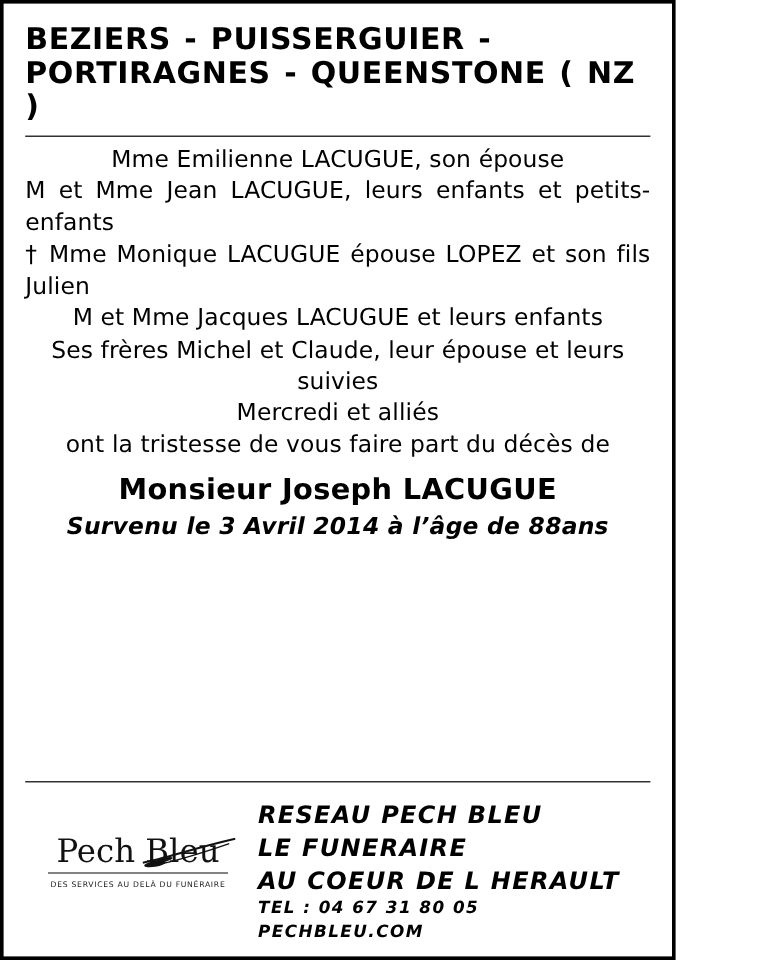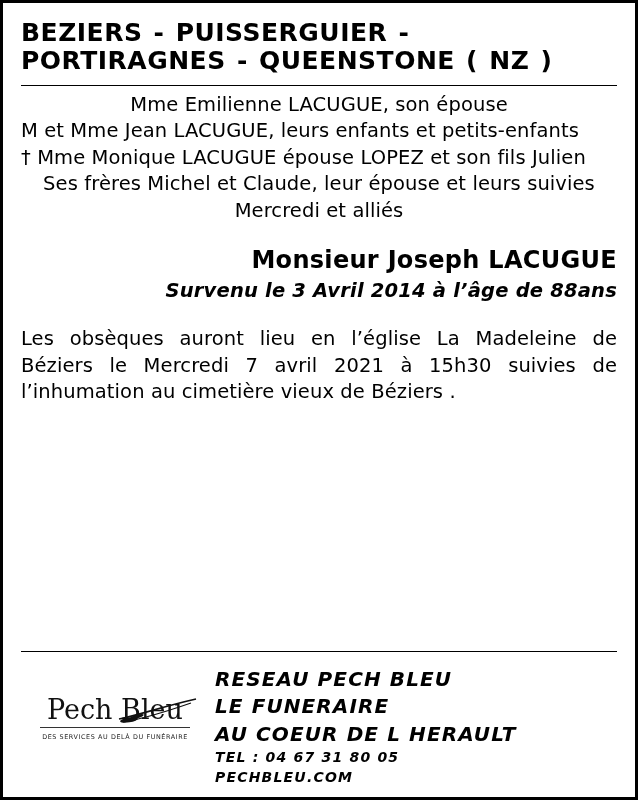--- a/index.html
+++ b/index.html
@@ -9,21 +9,21 @@
     background: #ffffff;
   }
   body {
     width: 638px;
     height: 800px;
     font-family: "DejaVu Sans", sans-serif;
     color: #000000;
     overflow: hidden;
   }
   .notice {
-    width: 638px;
+    width: 563px;
     height: 800px;
     border: 3px solid #000000;
     padding: 14px 18px 10px 18px;
     display: flex;
     flex-direction: column;
   }
   .headline {
     font-family: "DejaVu Sans", sans-serif;
     font-weight: bold;
     font-size: 25px;
@@ -45,22 +45,22 @@
   }
   .family .line {
     white-space: normal;
     text-align: center;
   }
   .family .wrapline {
     text-align: justify;
     text-justify: inter-word;
   }
   .deceased-block {
-    text-align: right;
-    margin-top: 22px;
+    text-align: center;
+    margin-top: 10px;
   }
   .deceased-name {
     font-weight: bold;
     font-size: 24px;
     letter-spacing: 0.3px;
   }
   .deceased-sub {
     font-weight: bold;
     font-style: italic;
     font-size: 19.5px;
@@ -149,31 +149,32 @@
 <div class="notice">
 
   <div class="headline">BEZIERS - PUISSERGUIER - PORTIRAGNES - QUEENSTONE ( NZ )</div>
 
   <hr class="rule">
 
   <div class="family">
     <div class="line">Mme Emilienne LACUGUE, son épouse</div>
     <div class="line wrapline">M et Mme Jean LACUGUE, leurs enfants et petits-enfants</div>
     <div class="line wrapline">† Mme Monique LACUGUE épouse LOPEZ et son fils Julien</div>
+    <div class="line">M et Mme Jacques LACUGUE et leurs enfants</div>
     <div class="line">Ses frères Michel et Claude, leur épouse et leurs suivies</div>
     <div class="line">Mercredi et alliés</div>
+    <div class="line">ont la tristesse de vous faire part du décès de</div>
   </div>
 
   <div class="deceased-block">
     <div class="deceased-name">Monsieur Joseph LACUGUE</div>
     <div class="deceased-sub">Survenu le 3 Avril 2014 à l’âge de 88ans</div>
   </div>
 
   <div class="service">
-    <div class="just">Les obsèques auront lieu en l’église La Madeleine de Béziers le Mercredi 7 avril 2021 à 15h30 suivies de l’inhumation au cimetière vieux de Béziers .</div>
   </div>
 
   <div class="spacer"></div>
 
   <hr class="footer-rule">
 
   <div class="footer">
 
     <div class="logo">
       <div class="logo-mark">

